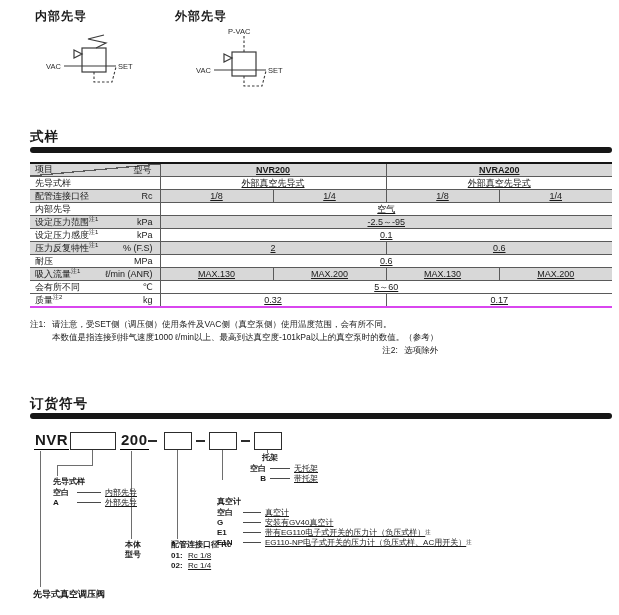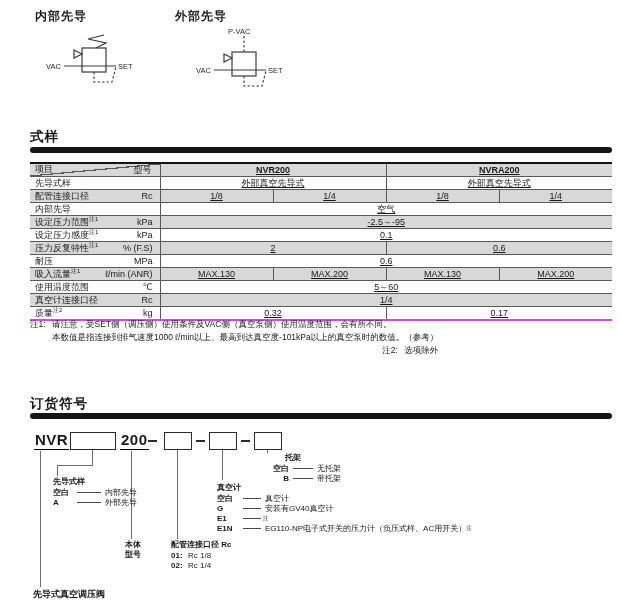--- a/index.html
+++ b/index.html
@@ -54,27 +54,27 @@
            border-bottom:1.5px solid #000;padding:0 1px 1px 1px;letter-spacing:0.5px;}
   .obox{position:absolute;top:7px;height:16px;border:1.5px solid #2c2c2c;background:#fff;}
   .cdash{position:absolute;top:15px;width:9px;height:1.6px;background:#2c2c2c;}
   .vline{position:absolute;width:1px;background:#6e6e6e;}
   .hline{position:absolute;height:1px;background:#6e6e6e;}
   .og{position:absolute;}
   .og-title{font-weight:bold;line-height:10px;white-space:pre-line;}
   .opt{display:flex;align-items:center;height:10px;white-space:nowrap;}
   .opt .code{font-weight:bold;flex:none;}
   .opt .dashln{height:1px;background:#4a4a4a;flex:none;margin:0 2px;}
-  .opt .desc{padding-left:2px;}
+  .opt .desc{padding-left:2px;text-decoration:underline;}
   .opt sup{font-size:5.5px;vertical-align:super;}
   .og-0{left:53px;top:52px;}  .og-0 .code{width:22px;}  .og-0 .dashln{width:24px;}
   .og-1{left:125px;top:115px;}
   .og-2{left:171px;top:115px;} .og-2 .code{width:15px;}
-  .og-3{left:217px;top:58px;}  .og-3 .code{width:24px;} .og-3 .dashln{width:18px;}
-  .og-4{left:246px;top:28px;margin-left:23px;}  .og-4 .og-title{padding-left:16px;}
+  .og-3{left:217px;top:72px;}  .og-3 .code{width:24px;} .og-3 .dashln{width:18px;}
+  .og-4{left:246px;top:28px;}  .og-4 .og-title{padding-left:16px;}
   .og-4 .code{width:20px;text-align:right;margin-right:2px;} .og-4 .dashln{width:20px;}
   .ord-footer{position:absolute;left:33px;top:163px;font-size:9px;font-weight:bold;font-family:Liberation Mono, monospace;}
 </style>
 </head>
 <body>
 
 <div class="diag-title" style="left:35px;top:8px;">内部先导</div>
 <div class="diag-title" style="left:175px;top:8px;">外部先导</div>
 
 <svg class="abs" style="left:46px;top:34px;" width="130" height="58" viewBox="0 0 130 58">
@@ -154,26 +154,22 @@
         <td class="val" colspan="4">0.6</td>
       </tr>
       <tr class="shaded">
         <td class="lbl"><span>吸入流量</span><sup>注1</sup><span class="unit">ℓ/min (ANR)</span></td>
         <td class="val" colspan="1">MAX.130</td>
         <td class="val" colspan="1">MAX.200</td>
         <td class="val" colspan="1">MAX.130</td>
         <td class="val" colspan="1">MAX.200</td>
       </tr>
       <tr>
-        <td class="lbl"><span>使用温度范围</span><span class="unit">℃</span></td>
+        <td class="lbl"><span>会有所不同</span><span class="unit">℃</span></td>
         <td class="val" colspan="4">5～60</td>
-      </tr>
-      <tr class="shaded">
-        <td class="lbl"><span>真空计连接口径</span><span class="unit">Rc</span></td>
-        <td class="val" colspan="4">1/4</td>
       </tr>
       <tr>
         <td class="lbl"><span>质量</span><sup>注2</sup><span class="unit">kg</span></td>
         <td class="val" colspan="2">0.32</td>
         <td class="val" colspan="2">0.17</td>
       </tr>
     </tbody>
 </table>
 
 <div class="notes">
@@ -247,20 +243,21 @@
         <span class="desc">真空计</span>
       </div>
       <div class="opt">
         <span class="code">G</span>
         <span class="dashln"></span>
         <span class="desc">安装有GV40真空计</span>
       </div>
       <div class="opt">
         <span class="code">E1</span>
         <span class="dashln"></span>
+        <span class="desc">带有EG110电子式开关的压力计（负压式样）</span>
         <sup>注</sup>
       </div>
       <div class="opt">
         <span class="code">E1N</span>
         <span class="dashln"></span>
         <span class="desc">EG110-NP电子式开关的压力计（负压式样、AC用开关）</span>
         <sup>注</sup>
       </div>
     </div>
   <div class="og og-4" id="og-4">

